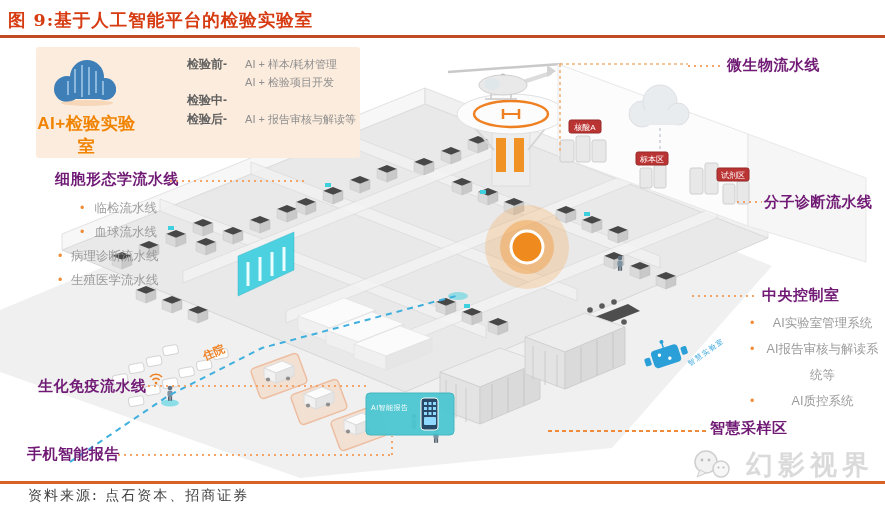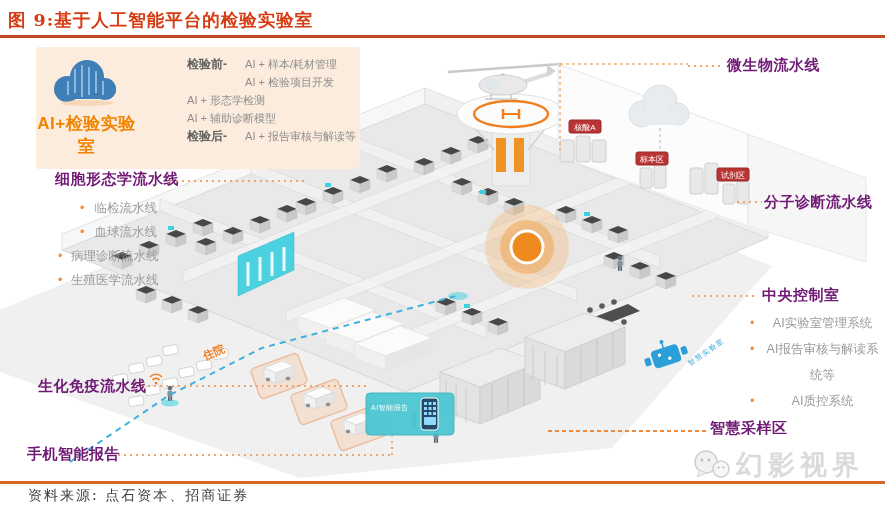--- a/index.html
+++ b/index.html
@@ -32,21 +32,21 @@
   .glist li.indent{margin-left:22px;}
   .ctl-list{width:132px;}
   .ctl-list li{line-height:26px;white-space:normal;}
 
   
   .bottom-rule{left:0;top:481px;width:885px;height:3px;background:#d96327;}
   .source{left:28px;top:487px;font-family:"DejaVu Serif","Liberation Serif",serif;
           font-size:14px;color:#3f3f3f;letter-spacing:2px;}
 
   
-  .wm{left:692px;top:447px;display:flex;align-items:center;gap:6px;}
+  .wm{left:692px;top:447px;display:flex;align-items:center;gap:16px;}
   .wm-text{font-size:27px;font-weight:bold;color:#d7d7d7;letter-spacing:5px;opacity:.9;}
 </style>
 </head>
 <body>
 
 <svg class="abs" width="885" height="510" viewBox="0 0 885 510" style="left:0;top:0;">
   <defs>
     <symbol id="machine" overflow="visible">
       <polygon points="0,4 10,0 20,4 10,8" fill="#474747"></polygon>
       <polygon points="0,4 10,8 10,17 0,13" fill="#dadada" stroke="#c3c3c3" stroke-width="0.4"></polygon>
@@ -356,24 +356,21 @@
   </div>
   <div class="legend-right">
     <div class="stage">
       <span class="stage-label">检验前-</span>
       <div class="stage-items">
         <div>AI + 样本/耗材管理</div>
         <div>AI + 检验项目开发</div>
       </div>
     </div>
     <div class="stage">
-      <div class="stage-items">
-        <div>AI + 形态学检测</div>
-        <div>AI + 辅助诊断模型</div>
-      </div>
+      <span class="stage-label">检验中-</span>
     </div>
     <div class="stage">
       <span class="stage-label">检验后-</span>
       <div class="stage-items">
         <div>AI + 报告审核与解读等</div>
       </div>
     </div>
   </div>
 </div>
 

